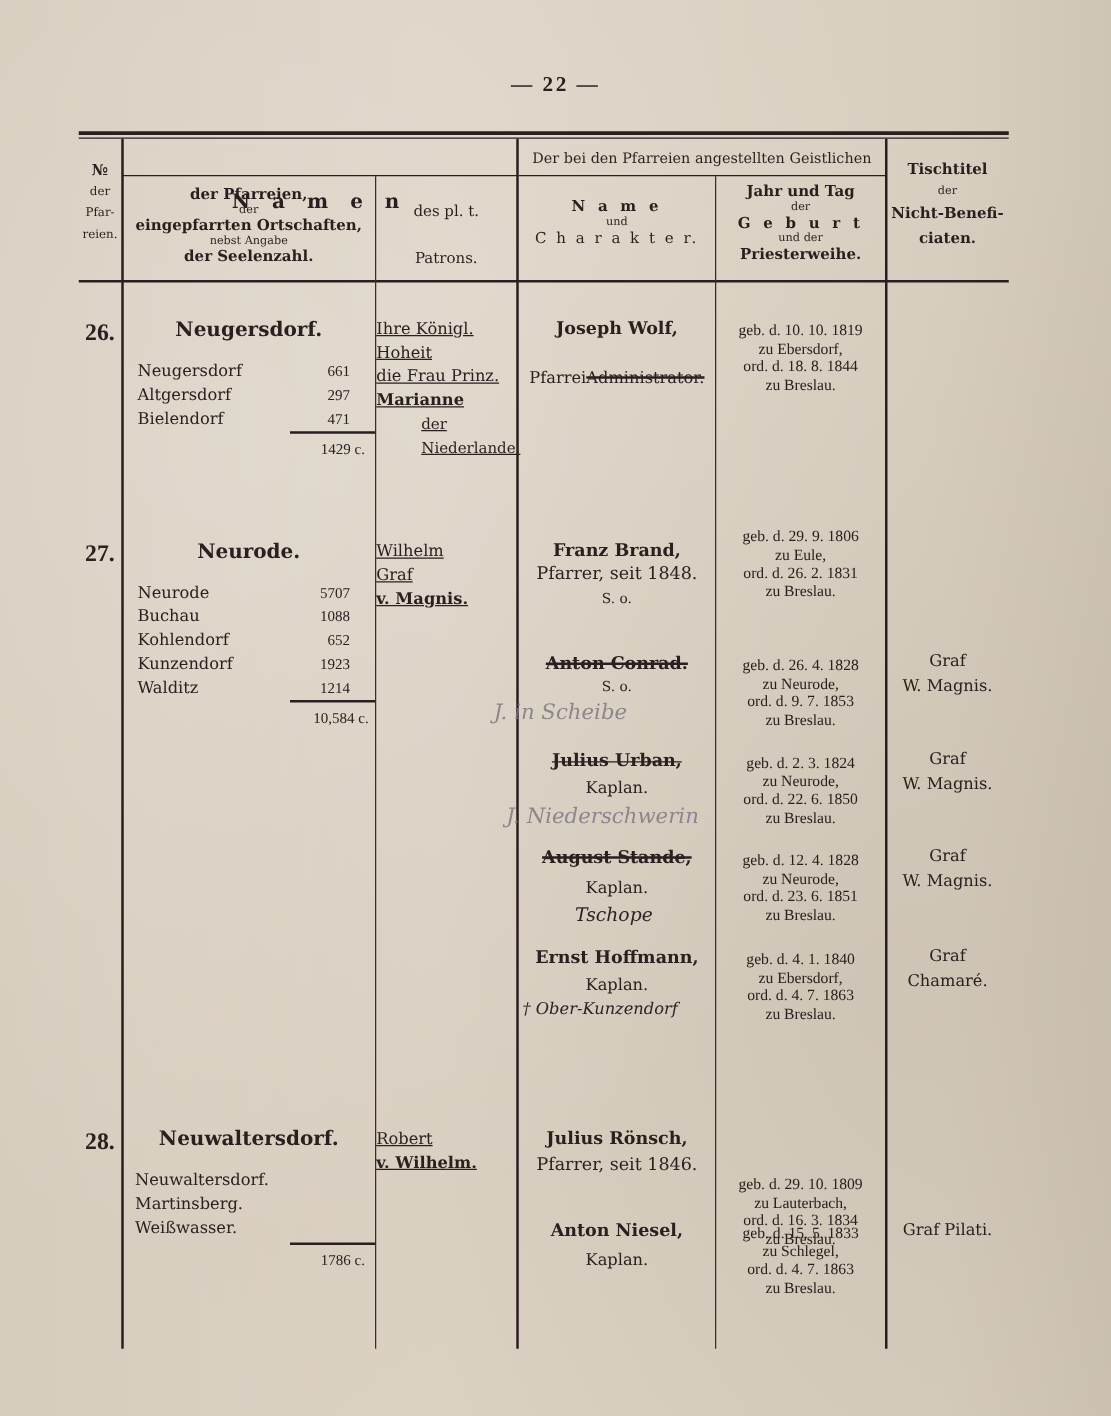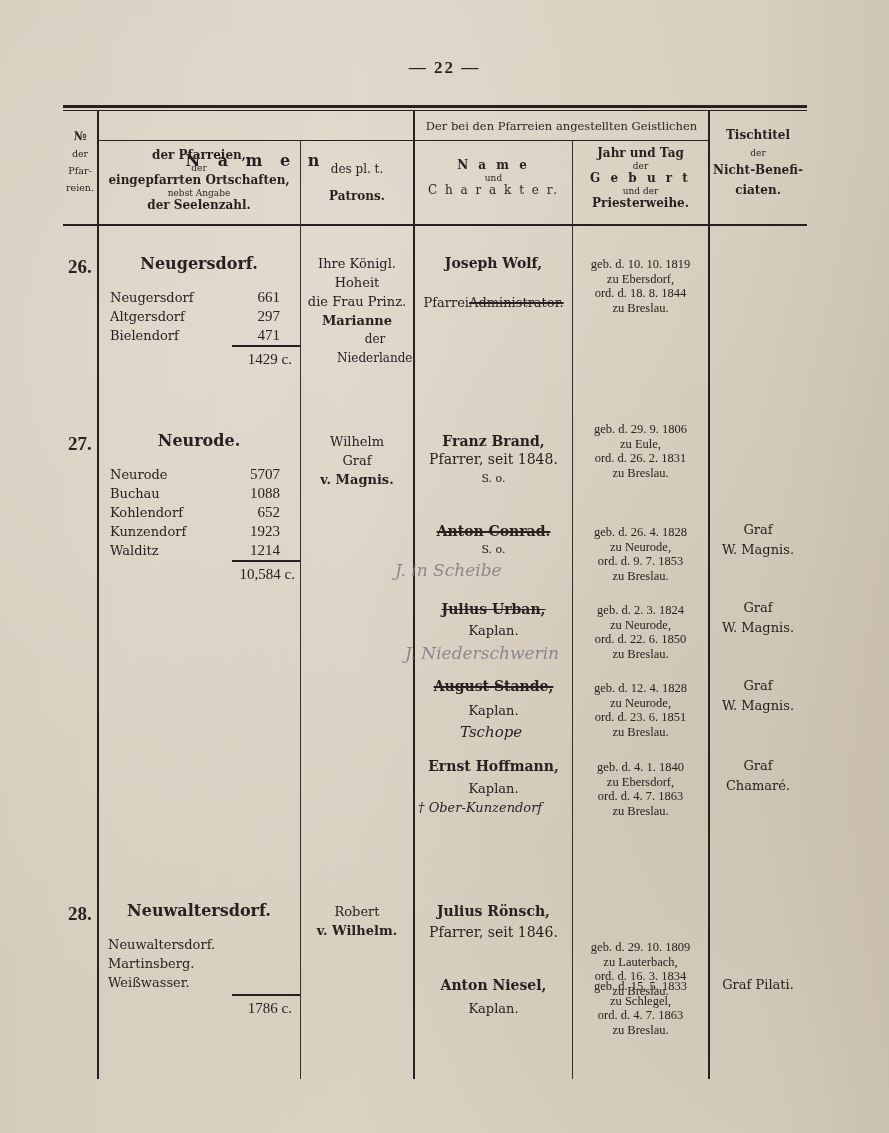--- a/index.html
+++ b/index.html
@@ -20,22 +20,22 @@
   .vthin{position:absolute;background:#3a2c2c;width:1px;}
   .c{text-align:center;}
   .hdr{font-family:"DejaVu Serif",serif;color:#2a1f1f;}
   .small{font-size:9px;line-height:10px;}
   .med{font-size:12px;line-height:15px;}
   .big{font-size:14px;line-height:17px;font-weight:bold;}
   .spaced{letter-spacing:6px;margin-top:36px;}
   .num{font-family:"Liberation Serif",serif;font-weight:bold;font-size:19px;}
   .parish{font-family:"DejaVu Serif",serif;font-weight:bold;font-size:16px;}
   .village{font-family:"DejaVu Serif",serif;font-size:13px;line-height:19px;}
-  .pop{font-family:"Liberation Serif",serif;font-size:15px;line-height:19px;text-align:right;}
-  .patron{font-size:13px;line-height:19px;text-align:center;}
+  .pop{font-family:"Liberation Serif",serif;font-size:12px;line-height:19px;text-align:right;}
+  .patron{font-size:13px;line-height:19px;text-align:left;text-decoration:underline;}
   .cname{font-weight:bold;font-size:14px;line-height:18px;text-align:center;}
   .crole{font-size:13px;line-height:19px;text-align:center;}
   .dates{font-family:"Liberation Serif",serif;font-size:12.5px;line-height:14.5px;text-align:center;}
   .title{font-size:13px;line-height:20px;text-align:center;}
   .strike{text-decoration:line-through;text-decoration-thickness:2px;}
   .hand{font-family:"DejaVu Serif",serif;font-style:italic;color:#7b7480;font-size:17px;opacity:.8;}
   .handdark{font-family:"DejaVu Serif",serif;font-style:italic;color:#2a2228;font-size:15px;}
 </style>
 </head>
 <body>
@@ -72,21 +72,21 @@
   <div class="abs hdr c" style="left:98px;top:148px;width:202px;">
     <div class="med" style="font-weight:bold;">der Pfarreien,</div>
     <div class="small">der</div>
     <div class="med" style="font-weight:bold;">eingepfarrten Ortschaften,</div>
     <div class="small">nebst Angabe</div>
     <div class="med" style="font-weight:bold;">der Seelenzahl.</div>
   </div>
 
   <div class="abs hdr c" style="left:301px;top:162px;width:112px;">
     <div class="med">des pl. t.</div>
-    <div class="med" style="font-weight:bold;margin-top:12px;text-align:center;">Patrons.</div>
+    <div class="med" style="font-weight:normal;margin-top:22px;text-align:center;">Patrons.</div>
   </div>
 
   <div class="abs hdr c" style="left:415px;top:119px;width:293px;font-size:11.5px;">Der bei den Pfarreien angestellten Geistlichen</div>
 
   <div class="abs hdr c" style="left:415px;top:158px;width:157px;">
     <div class="med" style="font-weight:bold;letter-spacing:3px;">N a m e</div>
     <div class="small">und</div>
     <div class="med" style="letter-spacing:2px;">C h a r a k t e r.</div>
   </div>
 

